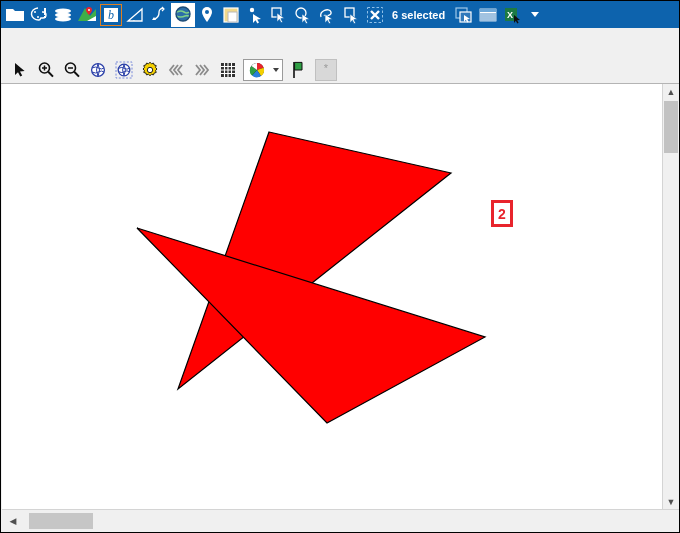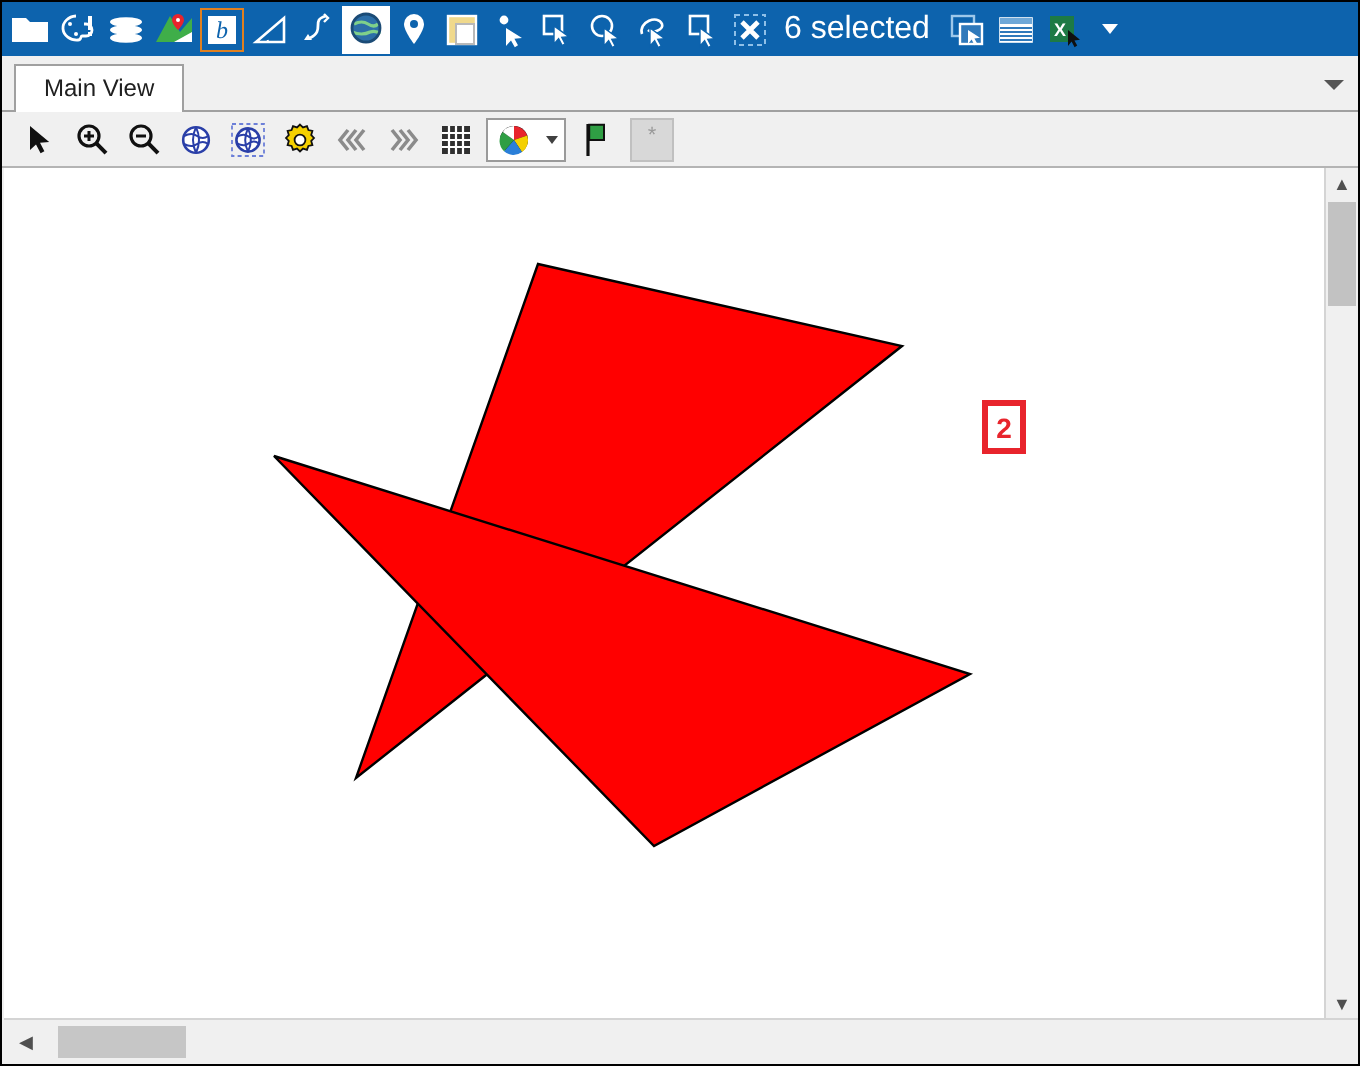--- a/index.html
+++ b/index.html
@@ -47,24 +47,25 @@
   }
   .rb-btn.active {
     background: #ffffff;
   }
   .rb-btn.boxed {
     outline: 1px solid #e08020;
     outline-offset: -2px;
   }
   .rb-label {
     color: #ffffff;
-    font-size: 16px;
+    font-size: 11px;
     padding: 0 7px 0 5px;
     white-space: nowrap;
     flex: 0 0 auto;
+    font-weight: bold;
   }
   .rb-caret {
     width: 22px;
     height: 24px;
     display: flex;
     align-items: center;
     justify-content: center;
     flex: 0 0 auto;
   }
   .rb-caret::after {
@@ -376,24 +377,20 @@
       <svg width="20" height="18" viewBox="0 0 20 18">
         <rect x="3" y="2" width="12" height="13" fill="#1d7a44"></rect>
         <text x="8" y="12" font-size="9" font-weight="bold" text-anchor="middle" fill="#ffffff" font-family="Liberation Sans, sans-serif">X</text>
         <path d="M12 9 L12 17 L13.8 14.8 L15.3 17.6 L16.6 16.8 L15.2 14.2 L18 13.9 Z" fill="#101010"></path>
       </svg>
     </div>
 
     <div class="rb-caret"></div>
   </div>
 
-  <div id="tabstrip">
-    <div id="tab-main">Main View</div>
-    <div id="tab-overflow"></div>
-  </div>
 
   <div id="viewbar">
 
     <div class="vb-btn">
       <svg width="16" height="16" viewBox="0 0 16 16">
         <path d="M3 1 L3 13 L6 10.2 L8.3 14.6 L10.2 13.6 L8 9.4 L12.6 9 Z" fill="#101010"></path>
       </svg>
     </div>
 
     <div class="vb-btn">

